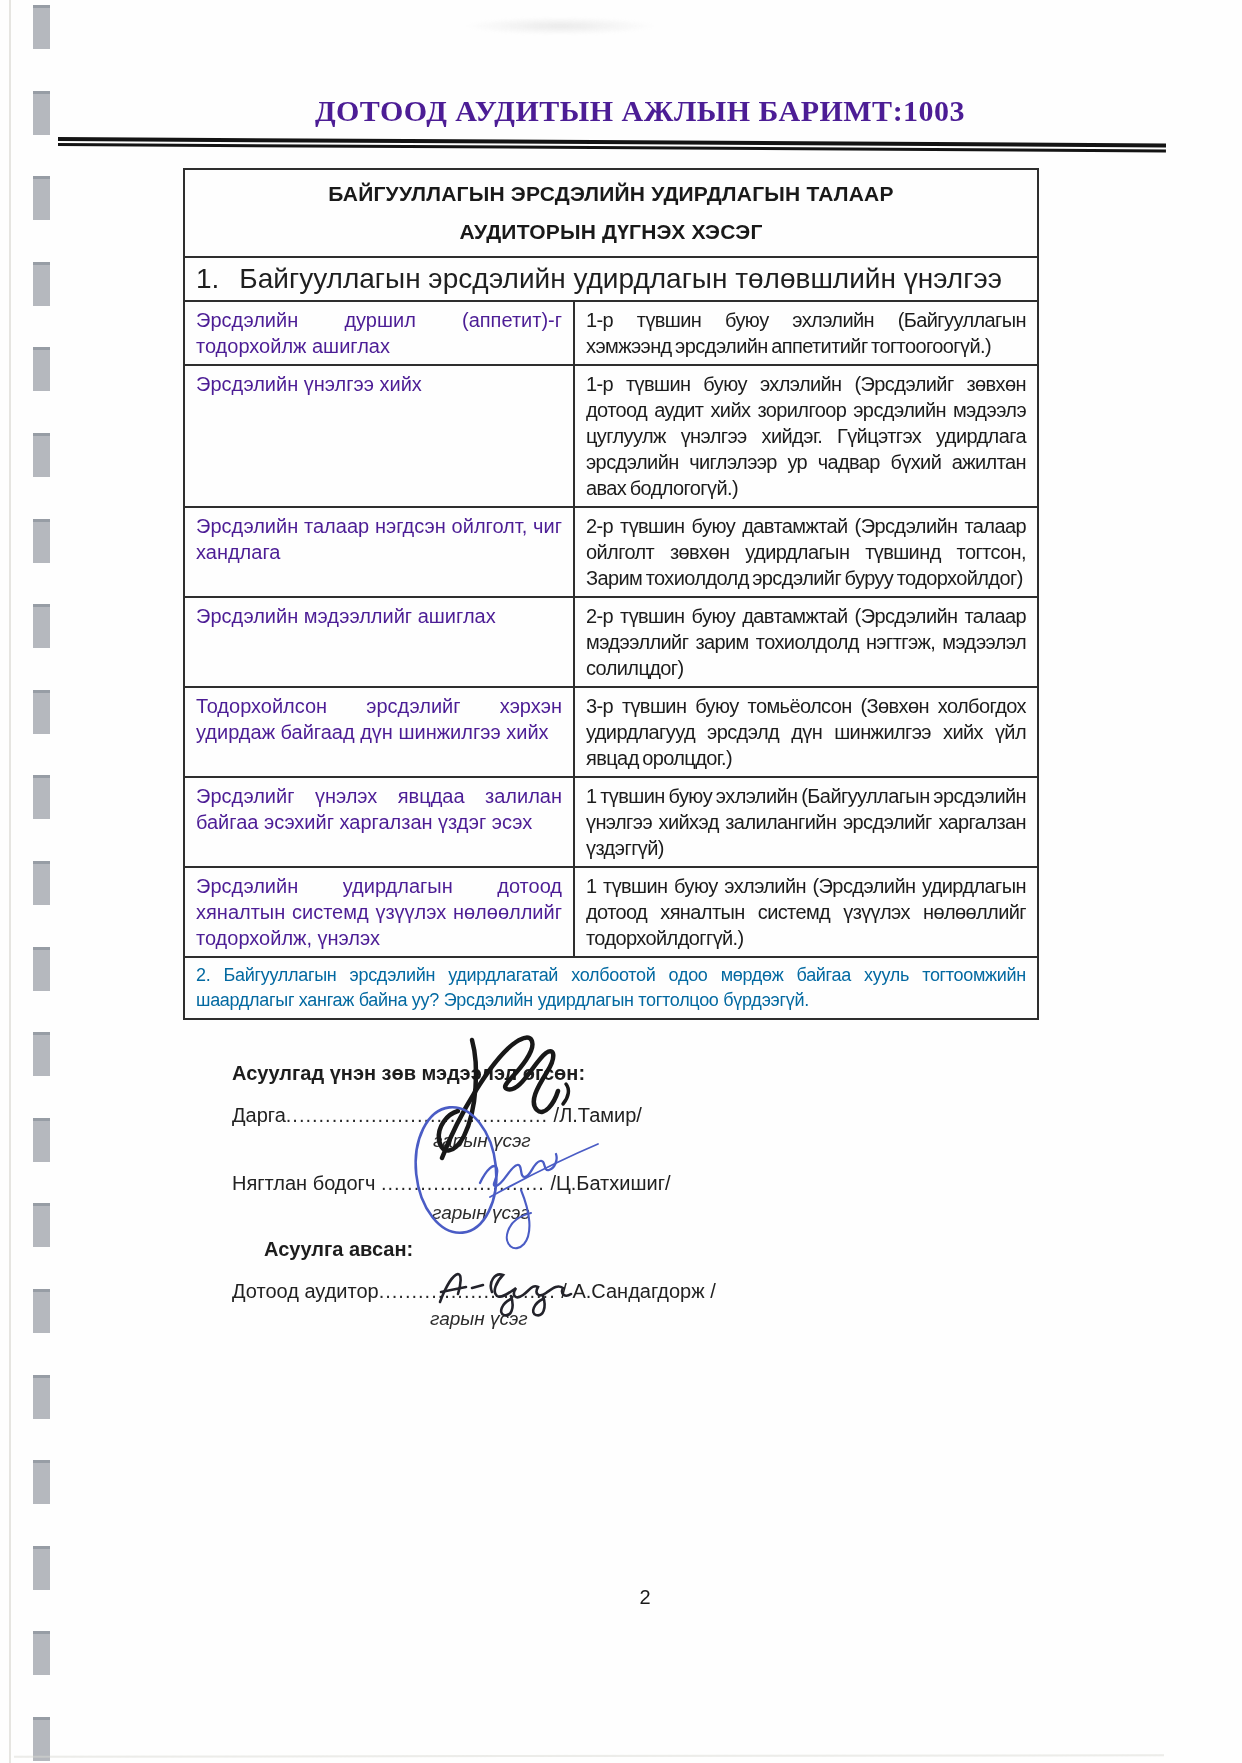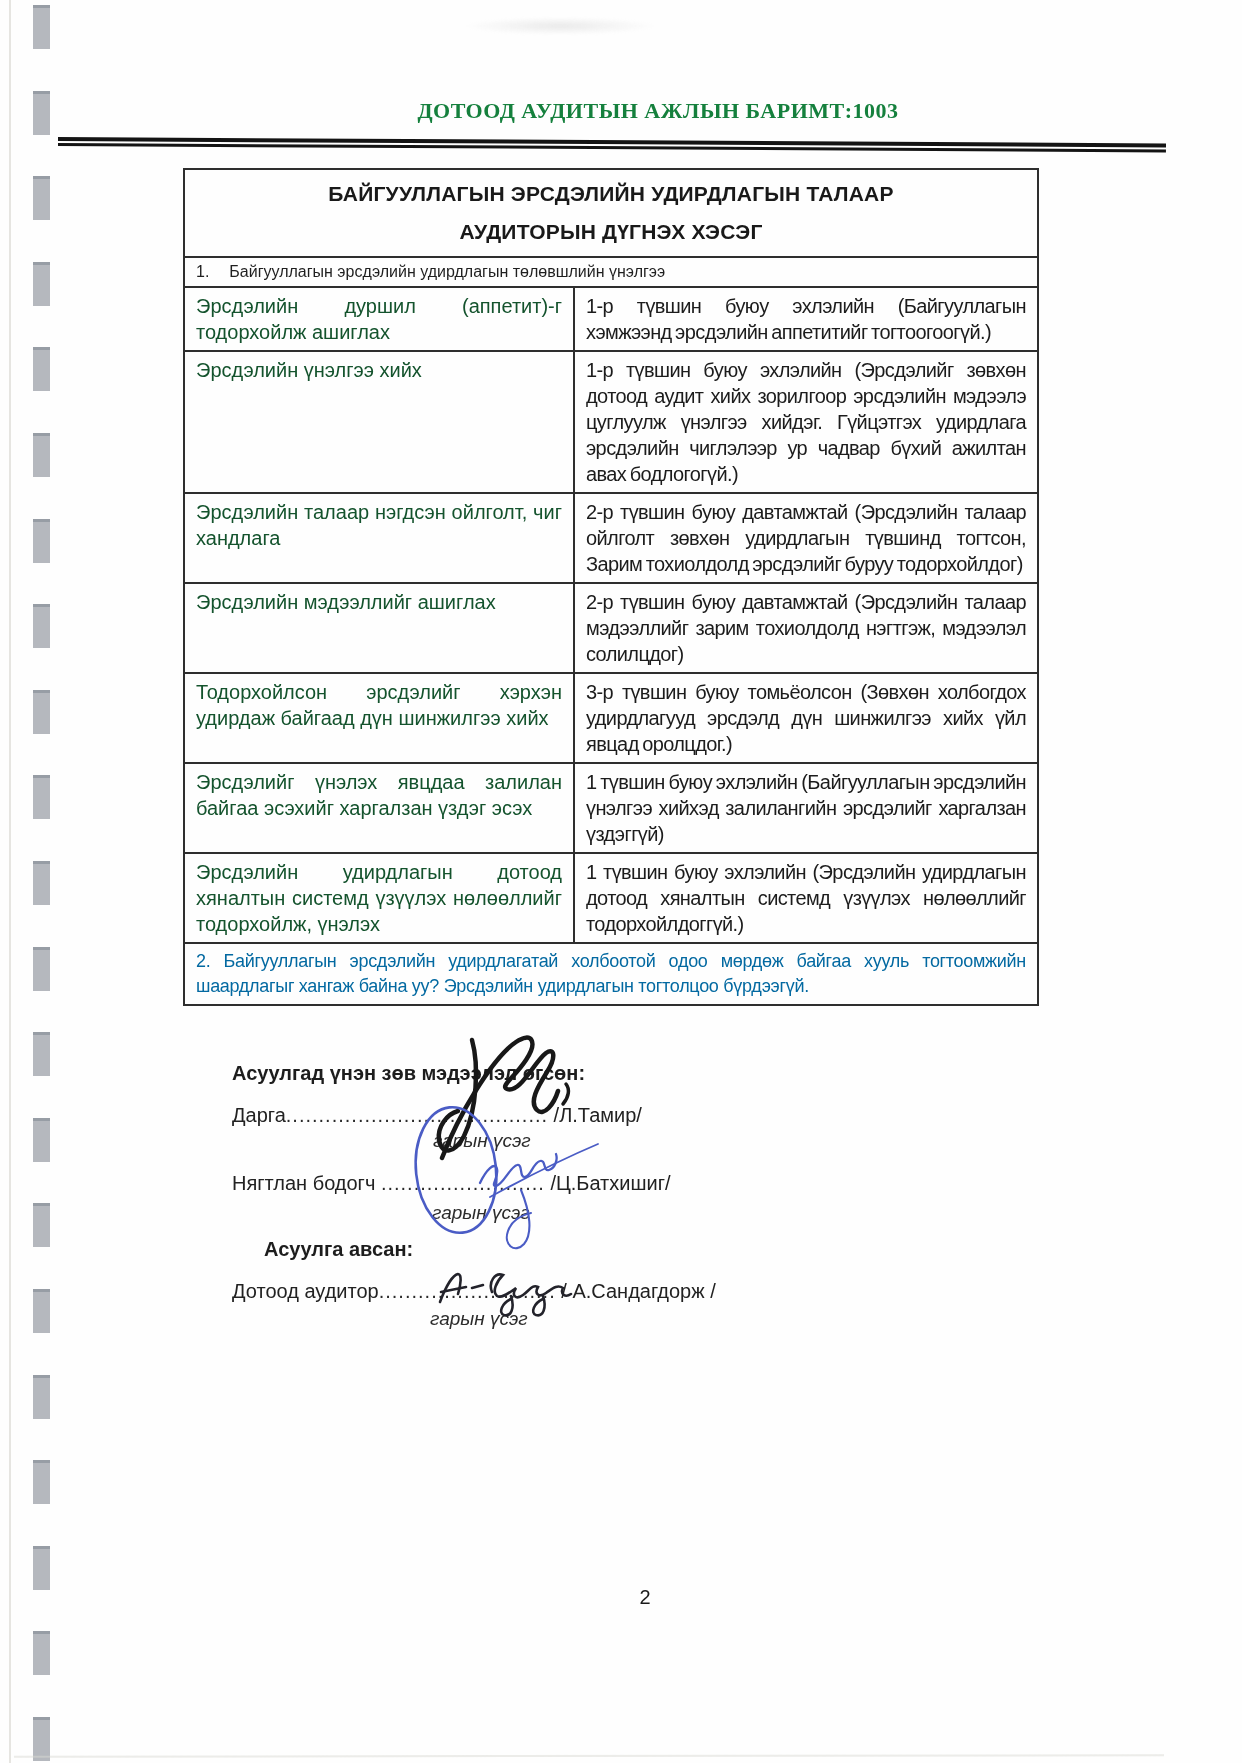--- a/index.html
+++ b/index.html
@@ -14,42 +14,42 @@
   .binding{
     position:absolute;left:33px;top:5px;width:17px;height:1756px;
     background:repeating-linear-gradient(to bottom,#979da5 0 3px,#b5b8be 3px 44px,rgba(0,0,0,0) 44px 85.6px);
   }
   .scan-smudge{
     position:absolute;left:455px;top:16px;width:210px;height:20px;
     background:radial-gradient(closest-side,#dadada 0%,rgba(218,218,218,0) 90%);
     opacity:.55;filter:blur(1px);
   }
   .doc-title{
-    position:absolute;left:158px;top:94px;width:1000px;text-align:center;
-    font-family:"Liberation Serif",serif;font-weight:bold;font-size:22px;
-    letter-spacing:.5px;color:#15803d;line-height:34px;
+    position:absolute;left:140px;top:94px;width:1000px;text-align:center;
+    font-family:"Liberation Serif",serif;font-weight:bold;font-size:30px;
+    letter-spacing:.5px;color:#4c1d95;line-height:34px;
   }
   .rule{position:absolute;left:58px;top:137px;width:1108px;transform:rotate(0.33deg);transform-origin:left center;}
   .rule .r1{height:4px;background:#141414;}
   .rule .r2{height:3px;background:#141414;margin-top:2px;}
 
   
   .tbl-wrap{position:absolute;left:183px;top:168px;width:854px;}
   table.assess{border-collapse:collapse;width:854px;table-layout:fixed;}
   table.assess col.c1{width:390px;}
   table.assess col.c2{width:464px;}
   table.assess td{border:2px solid #2e2e2e;vertical-align:top;padding:5px 11px;}
   td.thead{
     text-align:center;font-weight:bold;font-size:21px;line-height:38px;
     padding:9px 10px;letter-spacing:.2px;color:#191919;
   }
-  td.item1{font-size:16px;padding:9px 11px 9px 46px;}
+  td.item1{font-size:28px;padding:9px 11px 9px 46px;}
   td.item1 .num{display:inline-block;margin-right:20px;}
   td.crit{
-    font-size:20px;line-height:26px;text-align:justify;color:#14532d;
+    font-size:20px;line-height:26px;text-align:justify;color:#4c1d95;
   }
   td.assessv{
     font-size:20px;line-height:26px;text-align:justify;color:#1c1c1c;
     letter-spacing:-0.6px;word-spacing:-1.5px;
   }
   td.sect{
     font-size:18px;line-height:25px;text-align:justify;color:#0369a1;
     letter-spacing:-0.3px;padding:4px 9px;
   }
 

